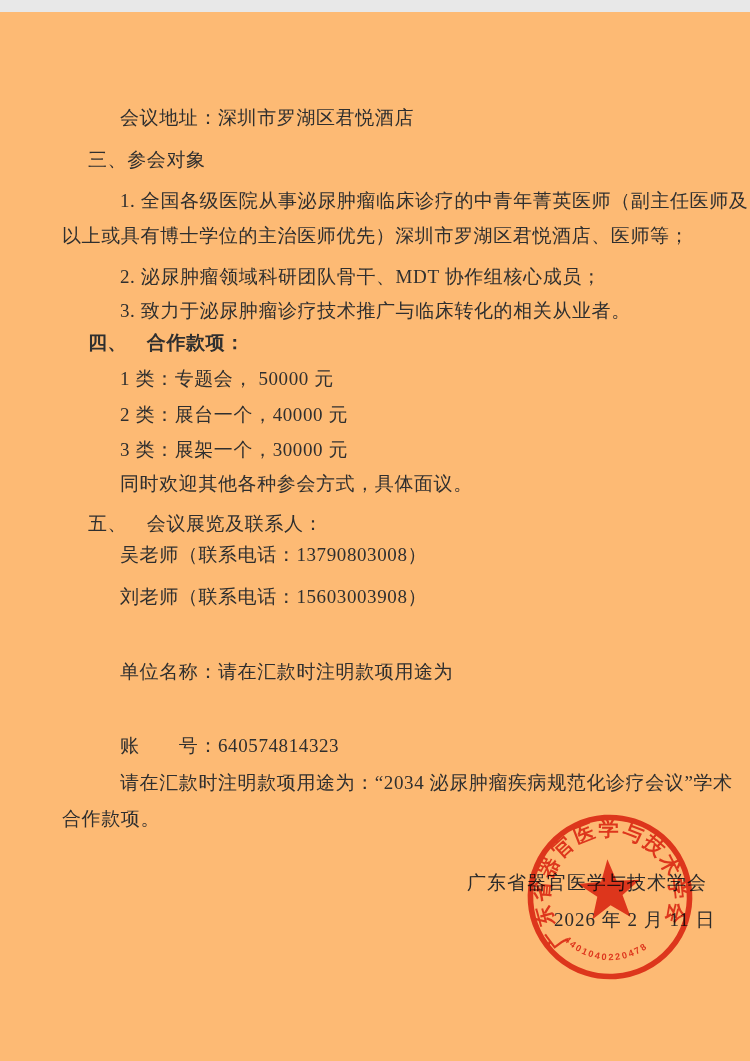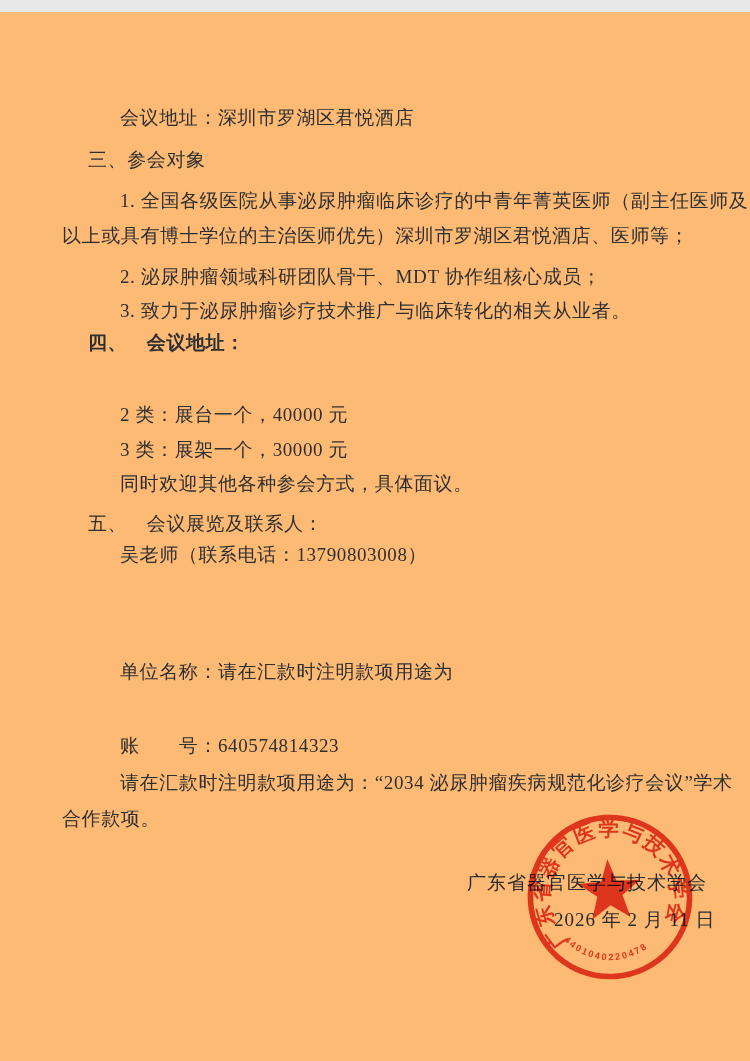--- a/index.html
+++ b/index.html
@@ -47,26 +47,28 @@
 <body>
 
 <div class="page">
 
   <div class="l" style="top:93px;left:120px">会议地址：深圳市罗湖区君悦酒店</div>
   <div class="l" style="top:135px;left:88px">三、参会对象</div>
   <div class="l" style="top:176px;left:120px">1. 全国各级医院从事泌尿肿瘤临床诊疗的中青年菁英医师（副主任医师及</div>
   <div class="l" style="top:211px;left:62px">以上或具有博士学位的主治医师优先）深圳市罗湖区君悦酒店、医师等；</div>
   <div class="l" style="top:252px;left:120px">2. 泌尿肿瘤领域科研团队骨干、MDT 协作组核心成员；</div>
   <div class="l" style="top:286px;left:120px">3. 致力于泌尿肿瘤诊疗技术推广与临床转化的相关从业者。</div>
-  <div class="l bold" style="top:318px;left:88px">四、　会议地址：</div>
+  <div class="l bold" style="top:318px;left:88px">四、　合作款项：</div>
+  <div class="l" style="top:354px;left:120px">1 类：专题会，  50000 元</div>
   <div class="l" style="top:390px;left:120px">2 类：展台一个，40000 元</div>
   <div class="l" style="top:425px;left:120px">3 类：展架一个，30000 元</div>
   <div class="l" style="top:499px;left:88px">五、　会议展览及联系人：</div>
   <div class="l" style="top:459px;left:120px">同时欢迎其他各种参会方式，具体面议。</div>
   <div class="l" style="top:530px;left:120px">吴老师（联系电话：13790803008）</div>
+  <div class="l" style="top:572px;left:120px">刘老师（联系电话：15603003908）</div>
   <div class="l" style="top:647px;left:120px">单位名称：请在汇款时注明款项用途为</div>
   <div class="l" style="top:721px;left:120px">账　　号：640574814323</div>
   <div class="l" style="top:758px;left:120px">请在汇款时注明款项用途为：“2034 泌尿肿瘤疾病规范化诊疗会议”学术</div>
   <div class="l" style="top:794px;left:62px">合作款项。</div>
 
   <div class="sig" style="top:858px;left:467px">广东省器官医学与技术学会</div>
   <div class="sig" style="top:895px;left:554px">2026 年 2 月 11 日</div>
 
   <svg class="seal" viewBox="0 0 200 200" aria-hidden="true">
     <defs>

